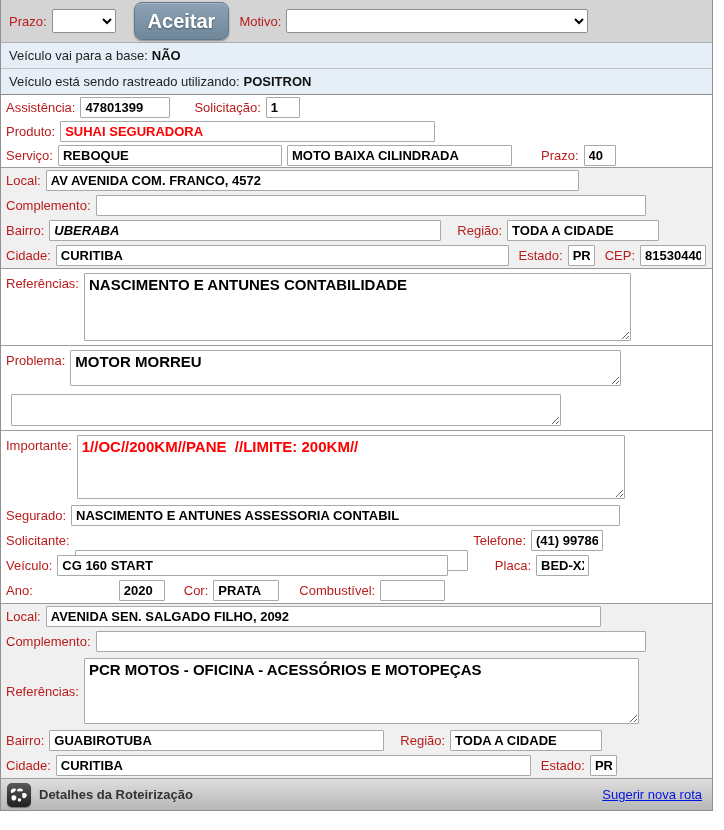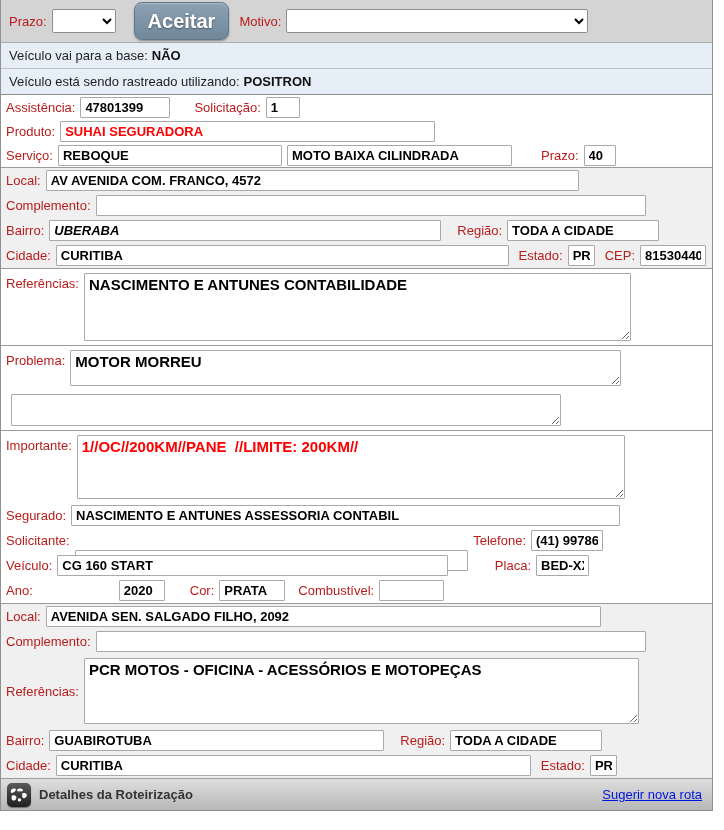--- a/index.html
+++ b/index.html
@@ -182,23 +182,23 @@
     </div>
     <div class="row">
       <span class="lbl">Veículo:</span>
       <input type="text" style="width: 391px;" value="CG 160 START">
       <span class="lbl push">Placa:</span>
       <input type="text" style="width: 53px; margin-right: 117px;" value="BED-XXXX">
     </div>
     <div class="row">
       <span class="lbl">Ano:</span>
       <input type="text" style="width: 46px; margin-left: 81px;" value="2020">
-      <span class="lbl" style="margin-left:25px">Cor:</span>
+      <span class="lbl" style="margin-left:19px">Cor:</span>
       <input type="text" style="width: 66px;" value="PRATA">
-      <span class="lbl" style="margin-left:13px">Combustível:</span>
+      <span class="lbl" style="margin-left:20px">Combustível:</span>
       <input type="text" style="width: 65px;" value="">
     </div>
   </div>
 
   <div class="section gray">
     <div class="row">
       <span class="lbl">Local:</span>
       <input type="text" style="width: 555px;" value="AVENIDA SEN. SALGADO FILHO, 2092">
     </div>
     <div class="row">

